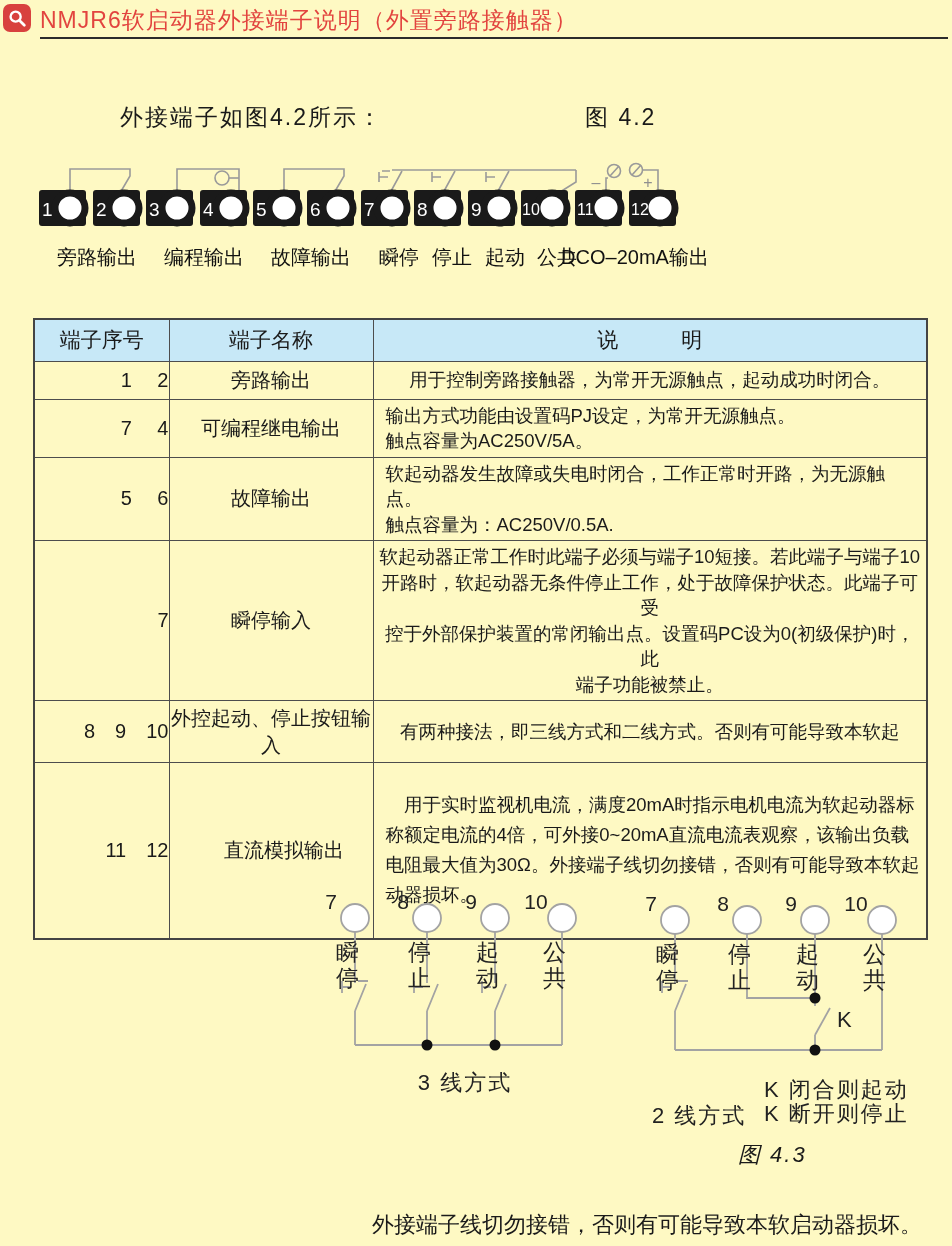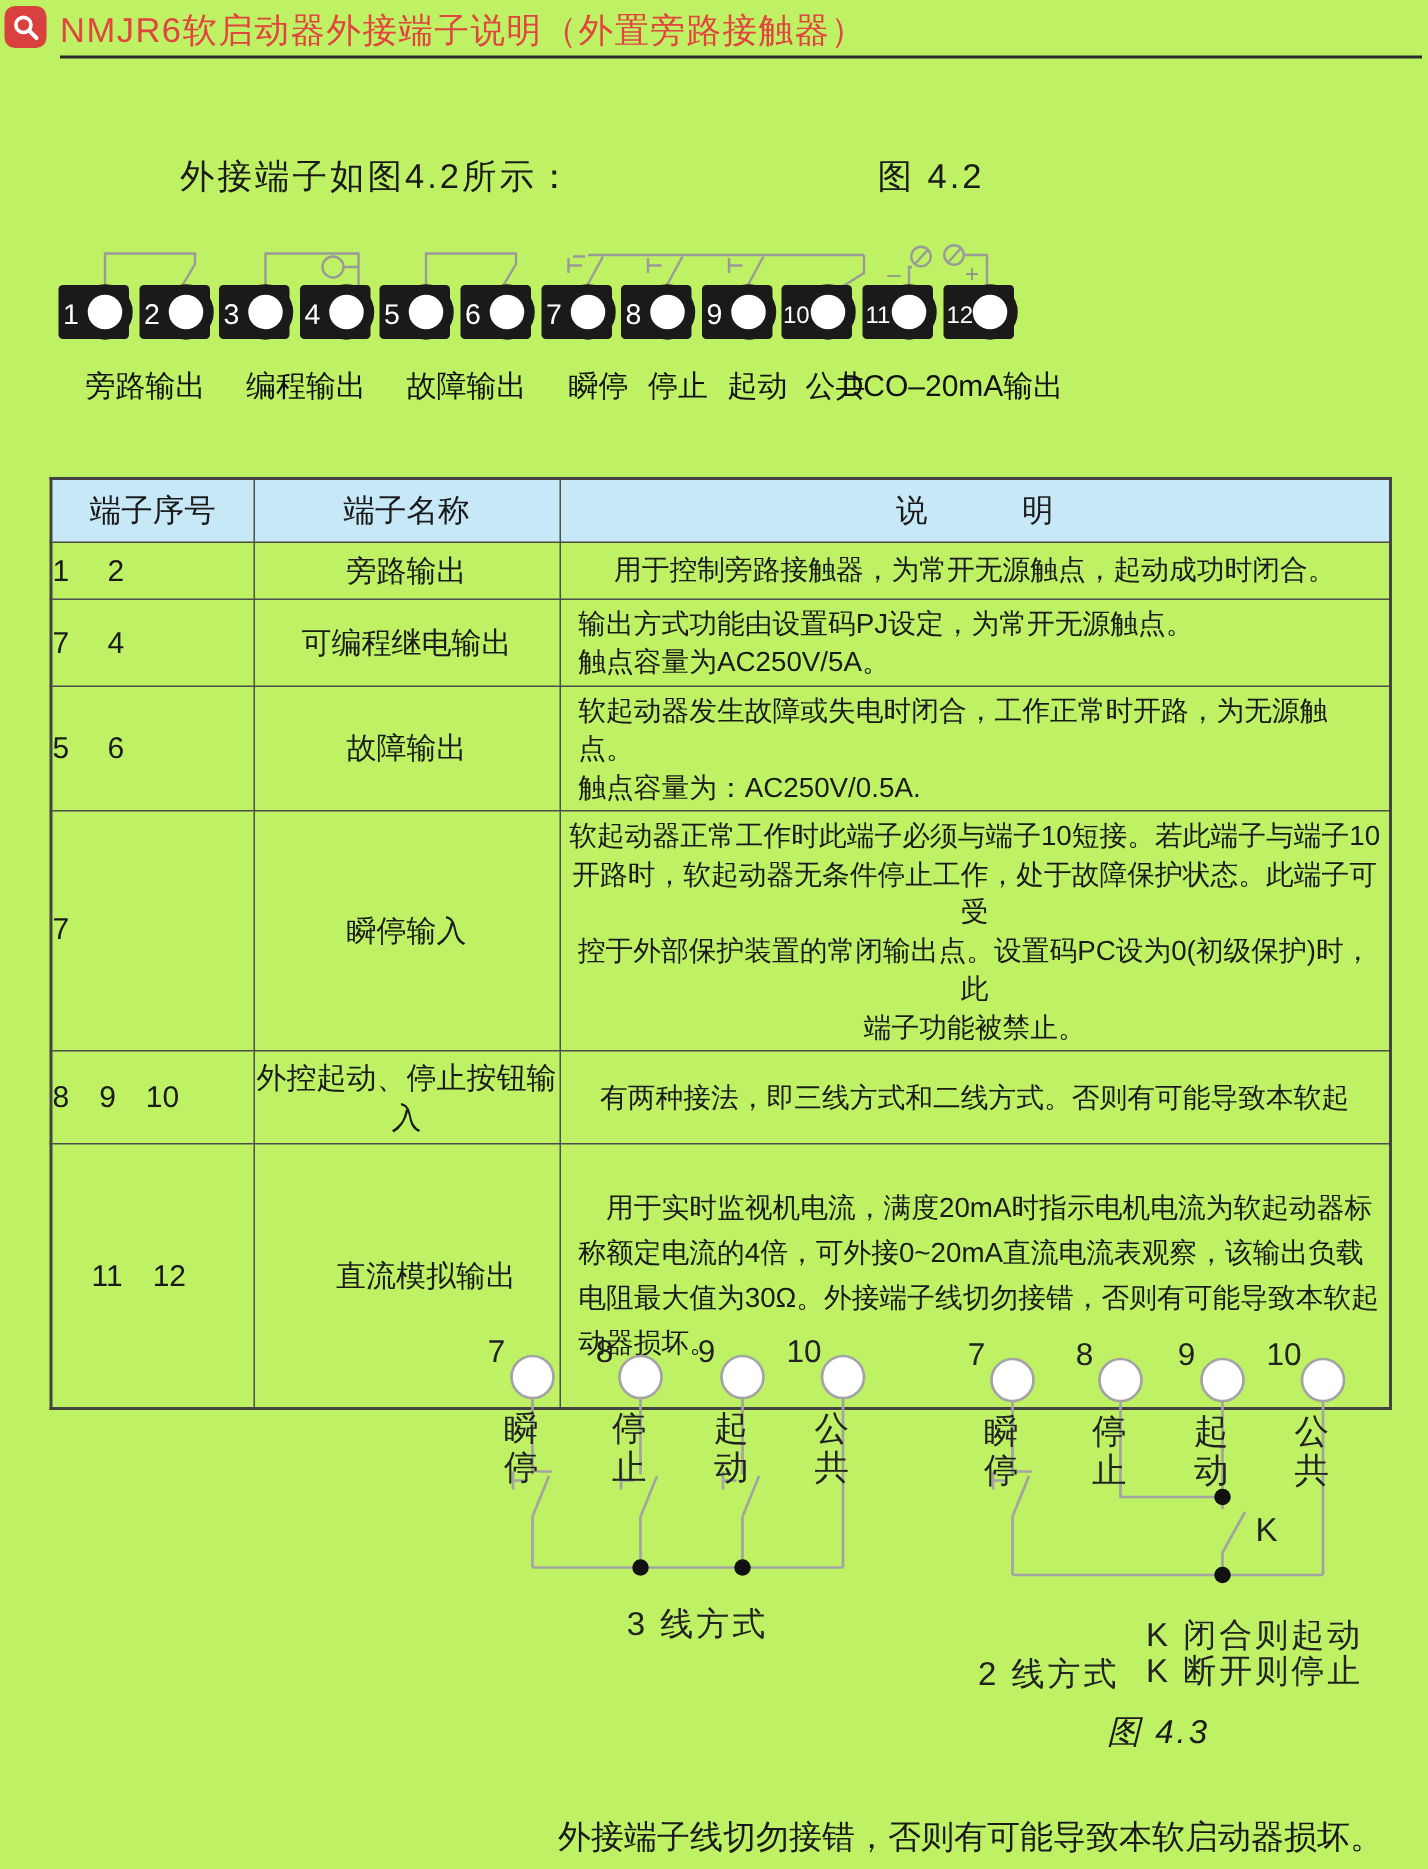--- a/index.html
+++ b/index.html
@@ -1,17 +1,17 @@
 <!DOCTYPE html>
 <html><head>
 <meta charset="utf-8">
 <style>
   * { margin:0; padding:0; box-sizing:border-box; }
   body { background:#fff; font-family:"Liberation Sans","DejaVu Sans",sans-serif; color:#1a1a1a; }
-  .page { position:relative; width:952px; height:1246px; background:#bef264; overflow:hidden; }
+  .page { position:relative; width:952px; height:1246px; background:#fef9c3; overflow:hidden; }
 
   
   .hdr-icon { position:absolute; left:3px; top:4px; width:28px; height:28px; background:#d8413e; border-radius:7px; display:flex; align-items:center; justify-content:center; }
   .hdr-title { position:absolute; left:40px; top:5px; font-size:23px; font-weight:500; color:#e2443f; letter-spacing:1px; white-space:pre; }
   .hdr-rule { position:absolute; left:40px; top:37px; width:908px; height:2px; background:#2b2b2b; }
 
   
   .intro { position:absolute; left:120px; top:102px; font-size:23px; letter-spacing:2px; }
   .fig42-cap { position:absolute; left:585px; top:102px; font-size:23px; letter-spacing:2px; }
 
@@ -20,21 +20,21 @@
   .strip text.num { fill:#fff; font-size:19px; font-family:"Liberation Sans","DejaVu Sans",sans-serif; }
   .strip text.num.sm { font-size:16px; }
   .strip text.lbl { fill:#111; font-size:20px; font-family:"Liberation Sans","DejaVu Sans",sans-serif; }
   .strip text.pol { fill:#8f8f8f; font-size:16px; }
 
   
   table.tbl { position:absolute; left:33px; top:318px; width:893px; border-collapse:collapse; table-layout:fixed; }
   table.tbl th, table.tbl td { border:1.6px solid #4d4d4d; vertical-align:middle; }
   table.tbl { border:2px solid #444; }
   th.h { background:#c7e8f7; font-size:21px; font-weight:normal; height:42px; text-align:center; white-space:pre; }
-  td.no { text-align:left; font-size:20px; white-space:pre; }
+  td.no { text-align:right; font-size:20px; white-space:pre; }
   td.nm { text-align:center; font-size:20px; }
   td.ds { font-size:18.5px; padding:3px 5px; white-space:pre-line; line-height:1.38; }
   td.ds.center { text-align:center; }
   td.ds.left { text-align:left; padding-left:12px; }
   tr.r1 td{height:38px;} tr.r2 td{height:52px;} tr.r3 td{height:54px;}
   tr.r4 td{height:100px;} tr.r5 td{height:62px;} tr.r6 td{height:176px;padding-left:26px;}
   tr.r6 td.ds { line-height:1.62; }
 
   
   .diag { position:absolute; }

